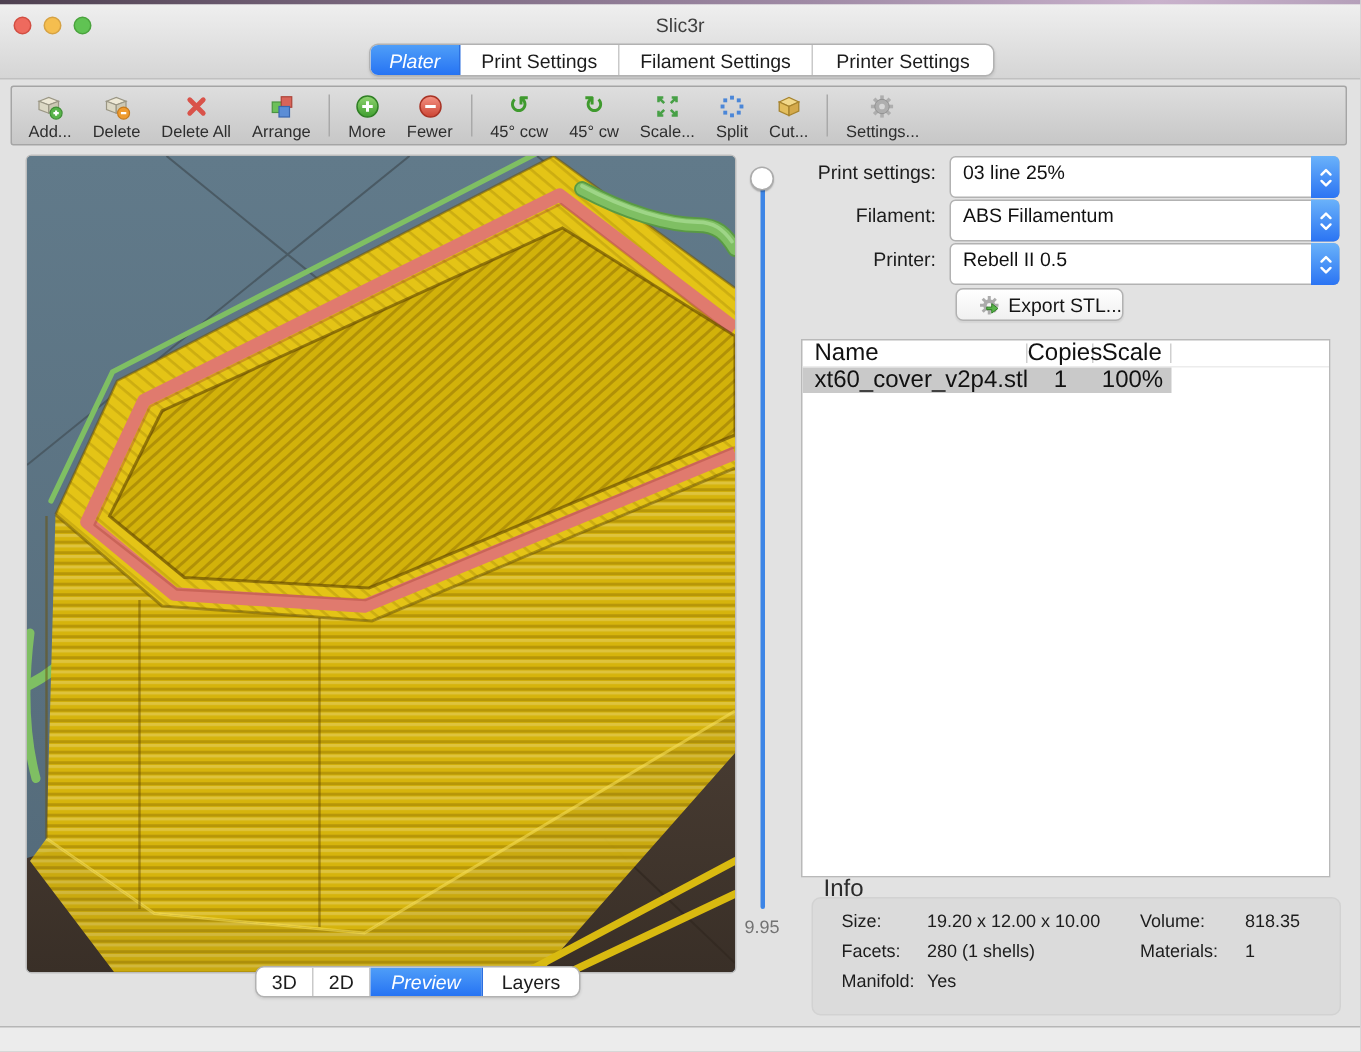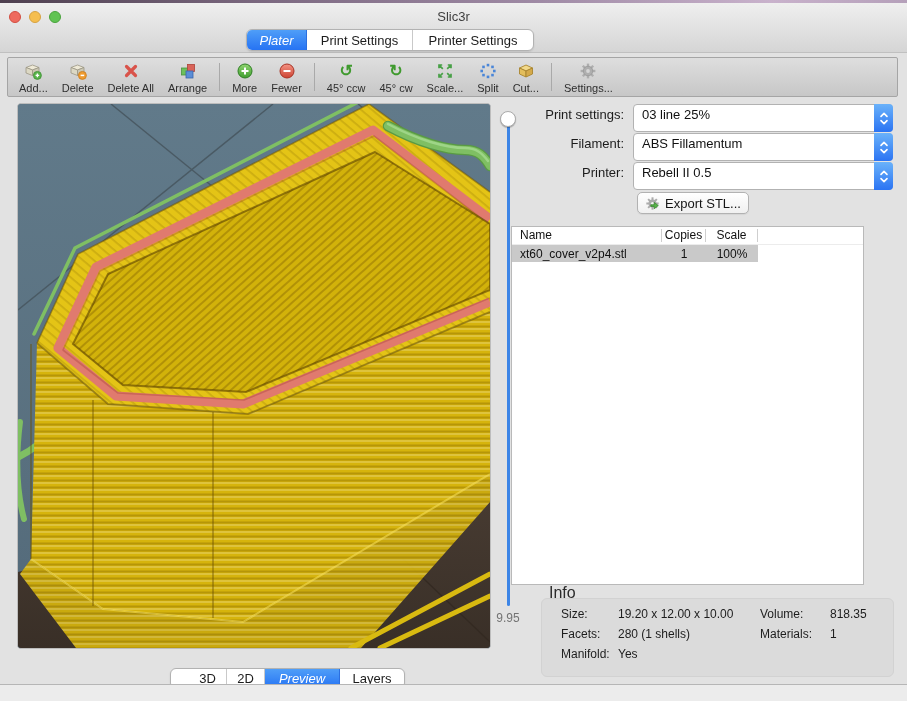--- a/index.html
+++ b/index.html
@@ -21,21 +21,21 @@
   .wtitle{position:absolute;left:0;top:6px;width:100%;text-align:center;font-size:13px;color:#3f3f3f;}
 
   
   .seg{position:absolute;display:flex;background:#fff;border:1px solid #b2b2b2;border-radius:6px;
     overflow:hidden;box-shadow:0 1px 2px rgba(0,0,0,0.10);box-sizing:border-box;}
   .seg .s{display:flex;align-items:center;justify-content:center;font-size:13px;color:#1c1c1c;
     border-right:1px solid #c9c9c9;box-sizing:border-box;height:100%;cursor:default;}
   .seg .s:last-child{border-right:none;}
   .seg .s.sel{background:linear-gradient(#4f9ef8,#2673f3);color:#fff;border-right-color:#2b6fe0;font-style:italic;}
   .main-tabs{left:246px;top:29px;height:22px;}
-  .view-tabs{left:170px;top:668px;height:21px;padding-left:18px;}
+  .view-tabs{left:170px;top:644px;height:21px;}
 
   
   .toolbar{position:absolute;left:7px;top:57px;width:891px;height:40px;box-sizing:border-box;
     border:1px solid #a5a5a5;border-radius:2px;background:linear-gradient(#dedede,#c7c7c7);
     display:flex;align-items:center;padding:0 4px;}
   .tool{display:flex;flex-direction:column;align-items:center;justify-content:center;
     padding:1px 7px 0 7px;height:36px;}
   .tool .ticon{height:19px;display:flex;align-items:center;justify-content:center;}
   .tool .tlabel{font-size:11px;color:#2e2e2e;line-height:12px;margin-top:1px;white-space:nowrap;}
   .tsep{width:1px;height:28px;background:#a9a9a9;margin:0 5px;}
@@ -56,26 +56,26 @@
 
   
   .flabel{position:absolute;left:524px;width:100px;text-align:right;font-size:13px;color:#1c1c1c;line-height:21px;}
   .select{position:absolute;left:633px;width:260px;height:28px;background:#fff;
     border:1px solid #b2b2b2;border-radius:4px;box-sizing:border-box;}
   .select .val{position:absolute;left:8px;top:0;line-height:19px;font-size:13px;color:#111;}
   .select .stepper{position:absolute;right:-1px;top:-1px;bottom:-1px;width:19px;
     background:linear-gradient(#6ab2fa,#2b74f3);border-radius:0 4px 4px 0;
     display:flex;align-items:center;justify-content:center;}
   .btn{position:absolute;height:22px;border:1px solid #b2b2b2;border-radius:5px;
-    background:linear-gradient(#ffffff,#f0f0f0);display:flex;align-items:center;justify-content:center;
+    background:linear-gradient(#ffffff,#f0f0f0);display:flex;align-items:center;justify-content:flex-end;
     font-size:13px;color:#141414;gap:5px;box-sizing:border-box;box-shadow:0 1px 1px rgba(0,0,0,0.06);}
 
   
-  .objtable{position:absolute;left:511px;top:226px;width:353px;height:359px;background:#fff;
-    border:1px solid #b9b9b9;box-sizing:border-box;font-size:12px;overflow:hidden;}
+  .objtable{position:absolute;left:534px;top:226px;width:353px;height:359px;background:#fff;
+    border:1px solid #b9b9b9;box-sizing:border-box;font-size:16px;overflow:hidden;}
   .thead{display:flex;height:17px;align-items:center;color:#111;border-bottom:1px solid #ececec;}
   .th{height:13px;line-height:13px;border-right:1px solid #cfcfcf;box-sizing:border-box;}
   .th.c-name{width:150px;padding-left:8px;}
   .th.c-copies{width:44px;text-align:center;}
   .th.c-scale{width:52px;text-align:center;}
   .th.c-fill{flex:1;border-right:none;}
   .trow{display:flex;height:17px;align-items:center;background:#c9c9c9;width:246px;color:#111;}
   .td.c-name{width:150px;padding-left:8px;box-sizing:border-box;}
   .td.c-copies{width:44px;text-align:center;}
   .td.c-scale{width:52px;text-align:center;}
@@ -102,20 +102,21 @@
       <span class="tl red"></span>
       <span class="tl yel"></span>
       <span class="tl grn"></span>
     </div>
     <div class="wtitle">Slic3r</div>
   </div>
 
   <div class="seg main-tabs">
     <div class="s sel" style="width:60px">Plater</div>
     <div class="s" style="width:106px">Print Settings</div>
+    <div class="s" style="width:129px">Filament Settings</div>
     <div class="s" style="width:120px">Printer Settings</div>
   </div>
 
   <div class="toolbar">
     <div class="tool">
       <span class="ticon">
         <svg width="18" height="18" viewBox="0 0 18 18">
           <path d="M2 5.5 L8.5 3 L15 5.5 L8.5 8 Z" fill="#eee9d6" stroke="#9a9684" stroke-width="0.8"></path>
           <path d="M2 5.5 L2 11 L8.5 13.5 L8.5 8 Z" fill="#dcd8c4" stroke="#9a9684" stroke-width="0.8"></path>
           <path d="M15 5.5 L15 11 L8.5 13.5 L8.5 8 Z" fill="#ccc8b4" stroke="#9a9684" stroke-width="0.8"></path>

